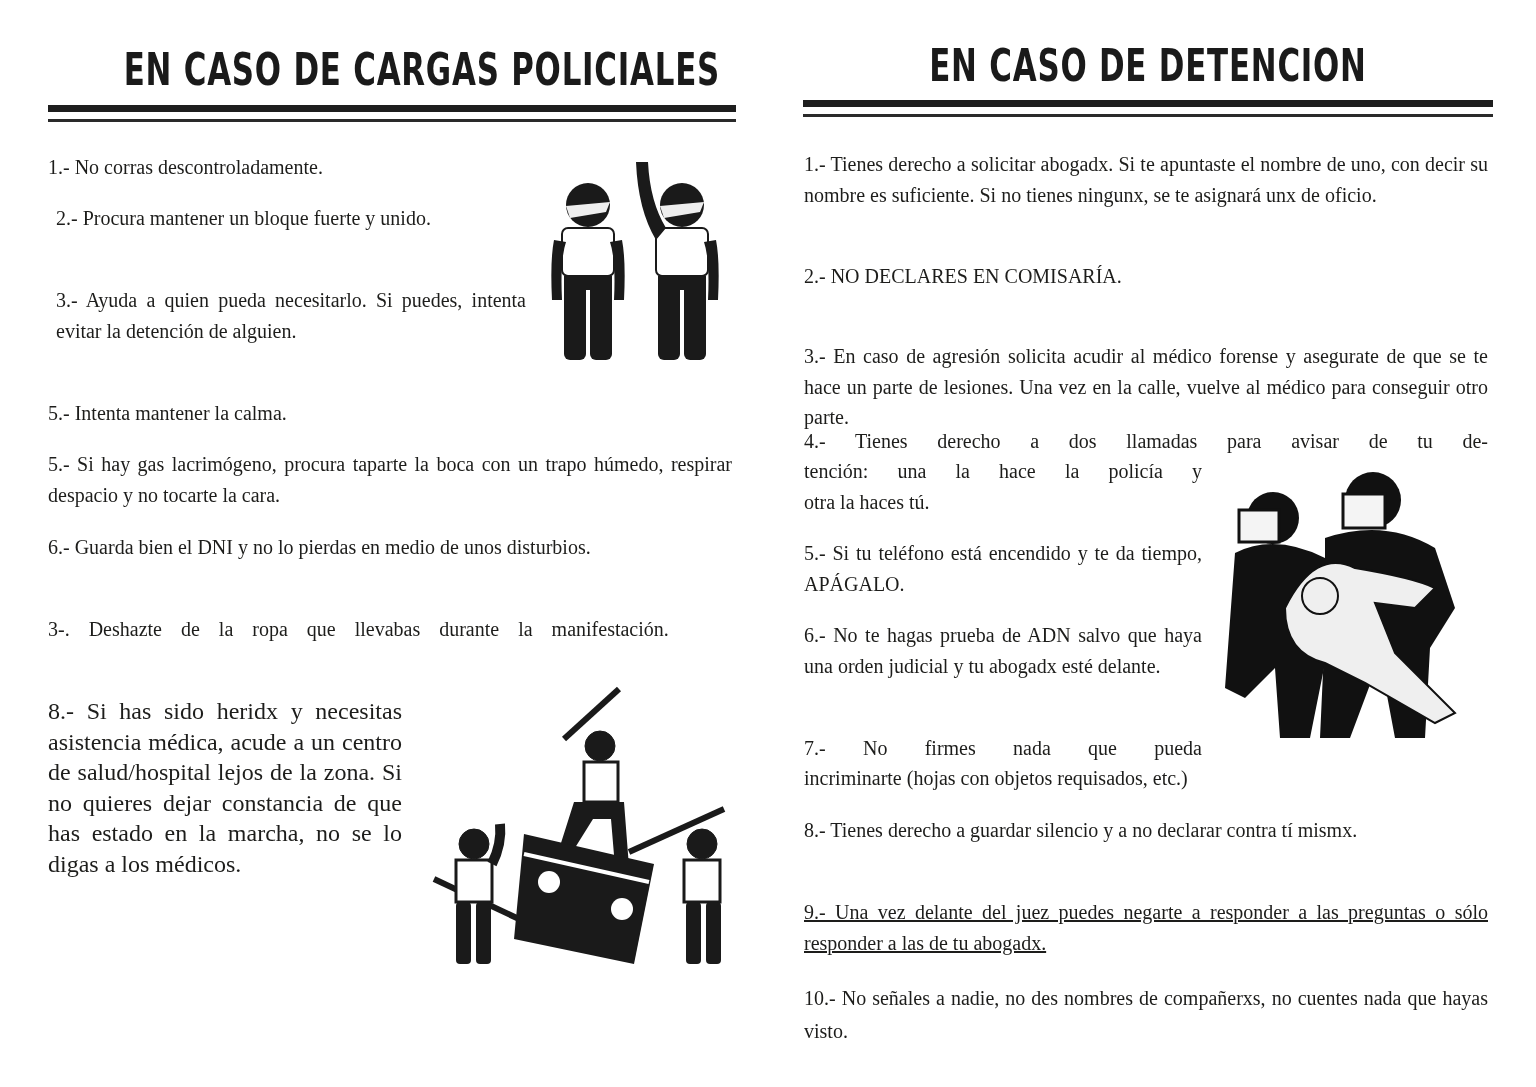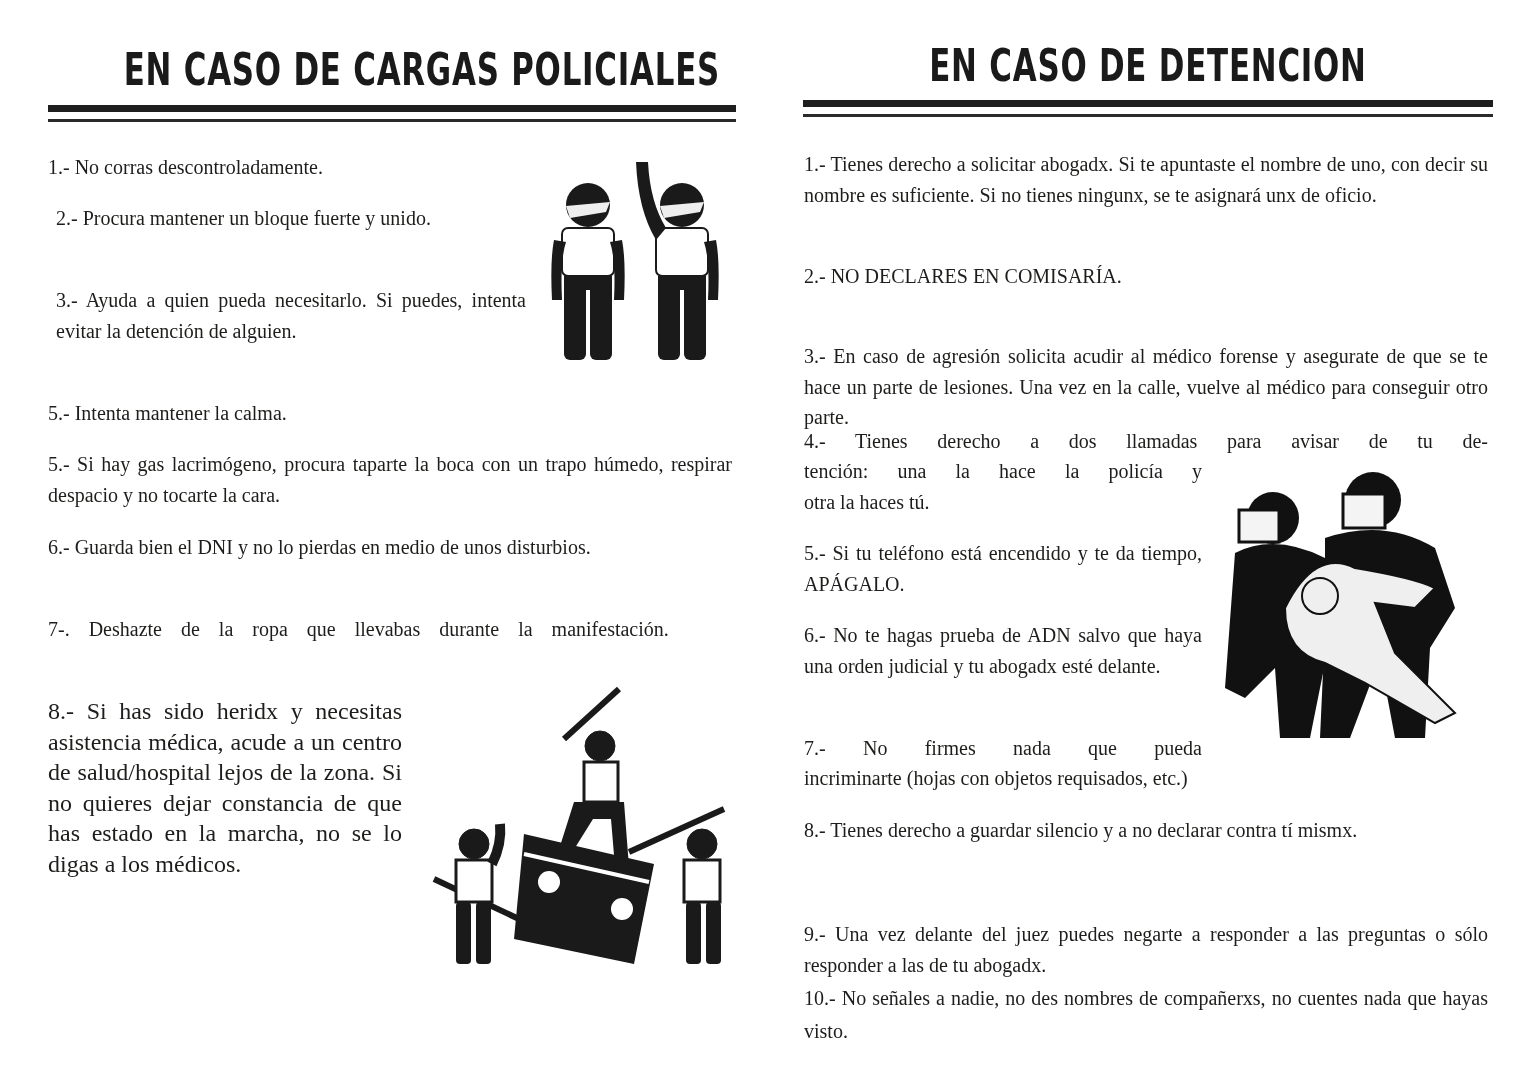--- a/index.html
+++ b/index.html
@@ -23,21 +23,21 @@
   <div class="title" style="left:48px; top:44px; width:688px;">EN CASO DE CARGAS POLICIALES</div>
   <div class="rule-thick" style="left:48px; top:105px; width:688px;"></div>
   <div class="rule-thin" style="left:48px; top:119px; width:688px;"></div>
 
   <div class="item nj" style="left:48px; top:152px; width:470px;">1.- No corras descontroladamente.</div>
   <div class="item last-left" style="left:56px; top:203px; width:470px;">2.- Procura mantener un bloque fuerte y unido.</div>
   <div class="item last-left" style="left:48px; top:285px; width:470px;margin-left:8px;">3.- Ayuda a quien pueda necesitarlo. Si puedes, intenta evitar la detención de alguien.</div>
   <div class="item nj" style="left:48px; top:398px; width:688px;">5.- Intenta mantener la calma.</div>
   <div class="item last-left" style="left:48px; top:449px; width:684px;">5.- Si hay gas lacrimógeno, procura taparte la boca con un trapo húmedo, respirar despacio y no tocarte la cara.</div>
   <div class="item last-left" style="left:48px; top:532px; width:684px;">6.- Guarda bien el DNI y no lo pierdas en medio de unos disturbios.</div>
-  <div class="item last-left" style="left:48px; top:614px; width:684px; word-spacing:14px;">7-. Deshazte de la ropa que llevabas durante la manifestación.</div>
+  <div class="item last-left" style="left:48px; top:614px; width:684px; word-spacing:14px;">3-. Deshazte de la ropa que llevabas durante la manifestación.</div>
   <div class="item last-left" style="left:48px; top:696px; width:354px; font-size:24px;">8.- Si has sido heridx y necesitas asistencia médica, acude a un centro de salud/hospital lejos de la zona. Si no quieres dejar constancia de que has estado en la marcha, no se lo digas a los médicos.</div>
 
   <svg class="illus" style="left:540px; top:150px;" width="200" height="215" viewBox="0 0 200 215">
     <g fill="#1a1a1a">
       <circle cx="48" cy="55" r="22"></circle>
       <rect x="22" y="78" width="52" height="48" rx="6" fill="#fff" stroke="#1a1a1a" stroke-width="2"></rect>
       <path d="M14 90 q-4 20 -2 60 l10 0 q-2 -40 4 -58z"></path>
       <path d="M82 90 q4 20 2 60 l-10 0 q2 -40 -4 -58z"></path>
       <rect x="24" y="126" width="22" height="84" rx="6"></rect>
       <rect x="50" y="126" width="22" height="84" rx="6"></rect>
@@ -93,21 +93,21 @@
     <div class="item" style="left:804px; top:456px; width:398px; text-align-last:justify;">tención: una la hace la policía y</div>
     <div class="item nj" style="left:804px; top:487px; width:398px;">otra la haces tú.</div>
   </div>
   <div class="item last-left" style="left:804px; top:538px; width:398px;">5.- Si tu teléfono está encendido y te da tiempo, APÁGALO.</div>
   <div class="item last-left" style="left:804px; top:620px; width:398px;">6.- No te hagas prueba de ADN salvo que haya una orden judicial y tu abogadx esté delante.</div>
   <div>
     <div class="item" style="left:804px; top:733px; width:398px; text-align-last:justify;">7.- No firmes nada que pueda</div>
     <div class="item nj" style="left:804px; top:763px; width:684px;">incriminarte (hojas con objetos requisados, etc.)</div>
   </div>
   <div class="item last-left" style="left:804px; top:815px; width:684px;">8.- Tienes derecho a guardar silencio y a no declarar contra tí mismx.</div>
-  <div class="item last-left" style="left:804px; top:919px; width:684px;">9.- Una vez delante del juez puedes negarte a responder a las preguntas o sólo responder a las de tu abogadx.</div>
+  <div class="item last-left" style="left:804px; top:897px; width:684px;text-decoration:underline;">9.- Una vez delante del juez puedes negarte a responder a las preguntas o sólo responder a las de tu abogadx.</div>
   <div class="item last-left" style="left:804px; top:982px; width:684px; line-height:33px;">10.- No señales a nadie, no des nombres de compañerxs, no cuentes nada que hayas visto.</div>
 
   <svg class="illus" style="left:1225px; top:468px;" width="260" height="270" viewBox="0 0 260 270">
     <g fill="#111">
       <circle cx="48" cy="50" r="26"></circle>
       <rect x="14" y="42" width="40" height="32" fill="#f4f4f4" stroke="#111" stroke-width="3"></rect>
       <path d="M10 85 q40 -20 90 5 l5 80 l-20 100 l-30 0 l-5 -70 l-30 30 l-20 -10 z"></path>
       <circle cx="148" cy="32" r="28"></circle>
       <rect x="118" y="26" width="42" height="34" fill="#f4f4f4" stroke="#111" stroke-width="3"></rect>
       <path d="M100 70 q60 -20 110 10 l20 60 l-25 40 l-5 90 l-30 0 l-15 -80 l-30 80 l-30 0 l5 -110 z"></path>

